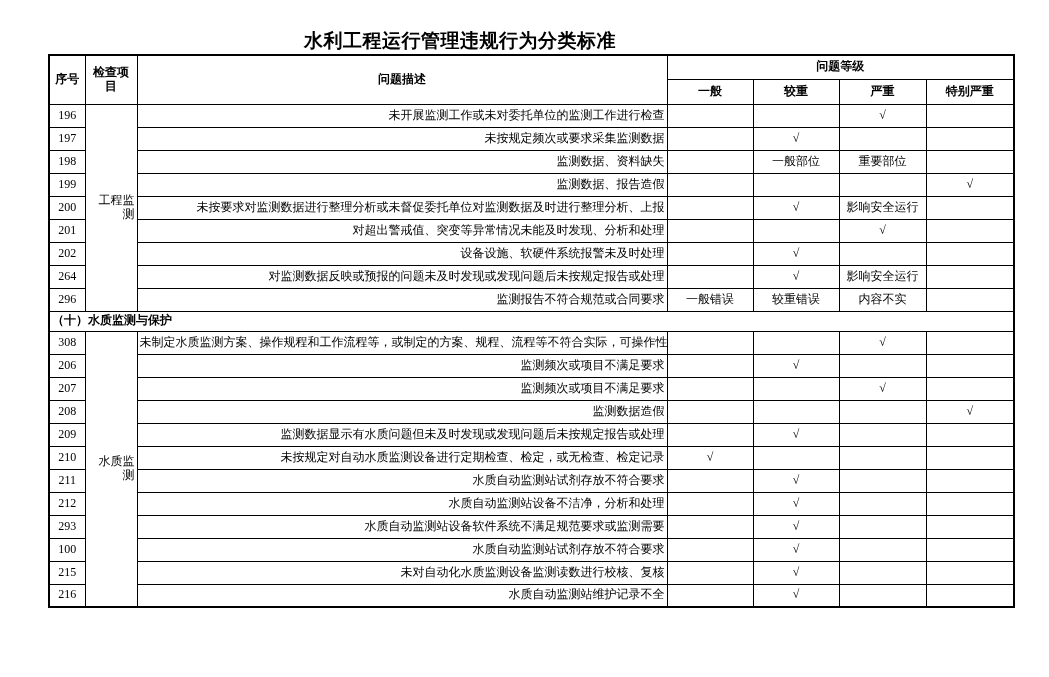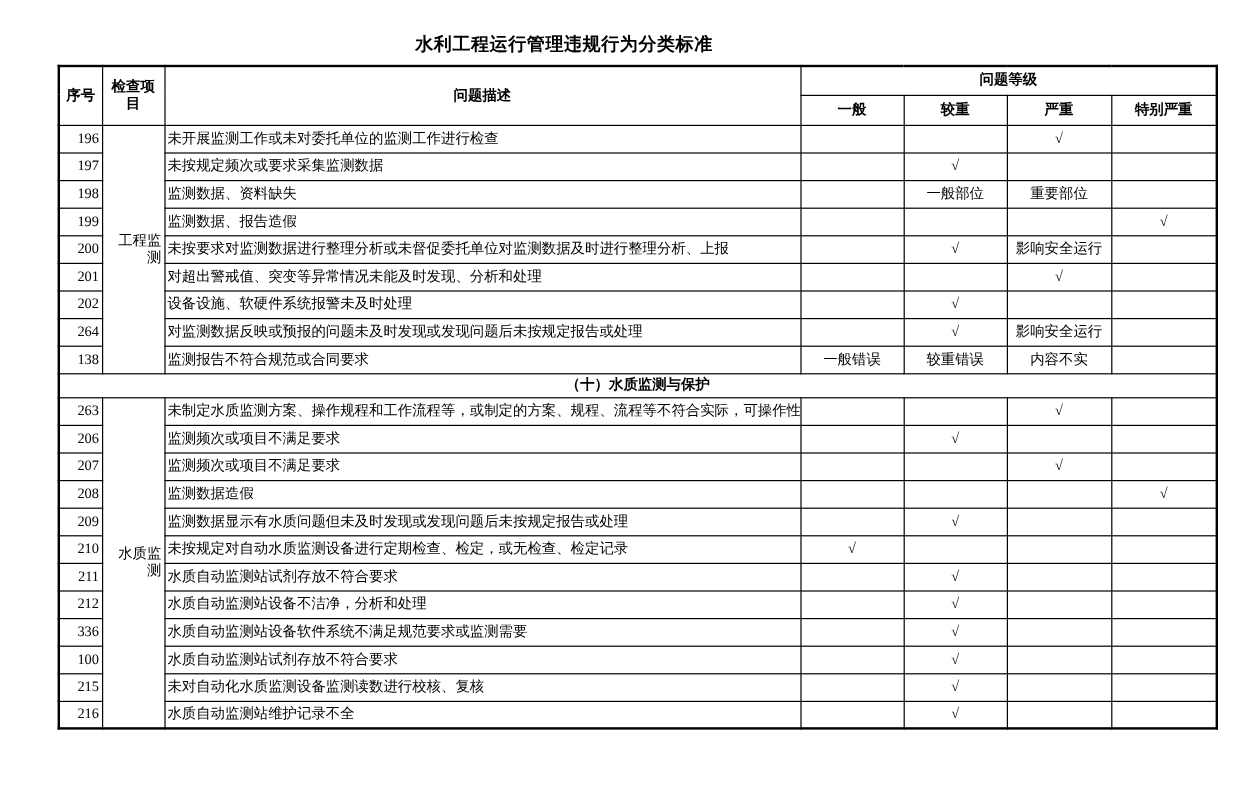--- a/index.html
+++ b/index.html
@@ -11,23 +11,22 @@
     color: #000;
   }
   .page { position: relative; width: 1049px; height: 677px; overflow: hidden; }
 
   .doc-title {
     position: absolute;
     top: 28px; left: 0; width: 920px;
     text-align: center;
     font-family: "Liberation Sans", "DejaVu Sans", sans-serif;
     font-weight: bold;
-    font-size: 15px;
+    font-size: 19px;
     letter-spacing: 0.5px;
-    margin-left: 10px;
   }
 
   table.std {
     position: absolute;
     left: 48px; top: 54px;
     width: 965px;
     border-collapse: collapse;
     table-layout: fixed;
     border: 2px solid #000;
   }
@@ -43,28 +42,28 @@
   tr.r-hdr1 { height: 24px; }
   tr.r-hdr2 { height: 25px; }
   tr.r-section { height: 20px; }
 
   td.c-hdr {
     font-family: "Liberation Sans", "DejaVu Sans", sans-serif;
     font-weight: bold;
     text-align: center;
     font-size: 12px;
   }
-  td.c-seq   { text-align: right; }
+  td.c-seq   { text-align: center; }
   td.c-item  { text-align: right; }
-  td.c-desc  { text-align: left; padding-left: 7px; white-space: nowrap; }
+  td.c-desc  { text-align: right; padding-left: 7px; white-space: nowrap; }
   td.c-grade { text-align: center; }
   td.c-section {
     font-family: "Liberation Sans", "DejaVu Sans", sans-serif;
     font-weight: bold;
-    text-align: center;
+    text-align: left;
     padding-left: 5px;
     font-size: 12.5px;
     margin-top: 16px;
   }
 </style>
 </head>
 <body>
 
 <div class="page">
 
@@ -154,34 +153,34 @@
       </tr>
       <tr class="r-data">
         <td class="c-seq">264</td>
         <td class="c-desc">对监测数据反映或预报的问题未及时发现或发现问题后未按规定报告或处理</td>
         <td class="c-grade"></td>
         <td class="c-grade">√</td>
         <td class="c-grade">影响安全运行</td>
         <td class="c-grade"></td>
       </tr>
       <tr class="r-data">
-        <td class="c-seq">138</td>
+        <td class="c-seq">296</td>
         <td class="c-desc">监测报告不符合规范或合同要求</td>
         <td class="c-grade">一般错误</td>
         <td class="c-grade">较重错误</td>
         <td class="c-grade">内容不实</td>
         <td class="c-grade"></td>
       </tr>
 
       <tr class="r-section">
         <td class="c-section" colspan="7">（十）水质监测与保护</td>
       </tr>
 
       <tr class="r-data">
-        <td class="c-seq">263</td>
+        <td class="c-seq">308</td>
         <td class="c-item" rowspan="12">水质监测</td>
         <td class="c-desc">未制定水质监测方案、操作规程和工作流程等，或制定的方案、规程、流程等不符合实际，可操作性差</td>
         <td class="c-grade"></td>
         <td class="c-grade"></td>
         <td class="c-grade">√</td>
         <td class="c-grade"></td>
       </tr>
       <tr class="r-data">
         <td class="c-seq">206</td>
         <td class="c-desc">监测频次或项目不满足要求</td>
@@ -232,21 +231,21 @@
       </tr>
       <tr class="r-data">
         <td class="c-seq">212</td>
         <td class="c-desc">水质自动监测站设备不洁净，分析和处理</td>
         <td class="c-grade"></td>
         <td class="c-grade">√</td>
         <td class="c-grade"></td>
         <td class="c-grade"></td>
       </tr>
       <tr class="r-data">
-        <td class="c-seq">336</td>
+        <td class="c-seq">293</td>
         <td class="c-desc">水质自动监测站设备软件系统不满足规范要求或监测需要</td>
         <td class="c-grade"></td>
         <td class="c-grade">√</td>
         <td class="c-grade"></td>
         <td class="c-grade"></td>
       </tr>
       <tr class="r-data">
         <td class="c-seq">100</td>
         <td class="c-desc">水质自动监测站试剂存放不符合要求</td>
         <td class="c-grade"></td>

